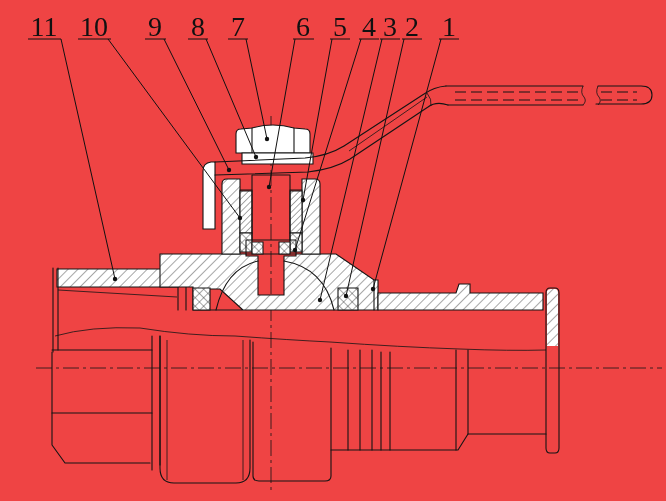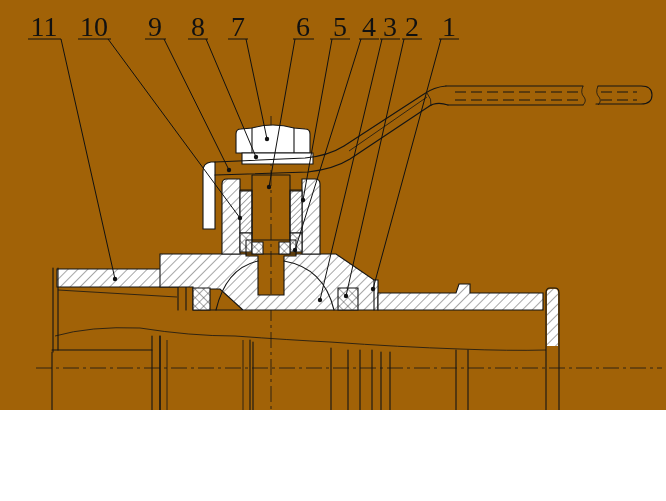--- a/index.html
+++ b/index.html
@@ -1,16 +1,16 @@
 <!DOCTYPE html>
 <html><head>
 <meta charset="utf-8">
 <style>
   html,body{margin:0;padding:0;background:#ffffff;}
-  .stage{position:relative;width:666px;height:410px;background:#a16207;overflow:hidden;
+  .stage{position:relative;width:666px;height:501px;background:#ef4444;overflow:hidden;
          font-family:"Liberation Serif",serif;}
   svg{display:block}
   .ln{stroke:#141414;stroke-width:1.1;fill:none;stroke-linecap:round;stroke-linejoin:round;}
   .thin{stroke:#141414;stroke-width:0.8;fill:none;}
   .hatched{fill:url(#hatch);stroke:#141414;stroke-width:1.1;}
   .hatched2{fill:url(#hatch2);stroke:#141414;stroke-width:1.1;}
   .xhatched{fill:url(#xhatch);stroke:#141414;stroke-width:1.1;}
   .whitefill{fill:#ffffff;stroke:#141414;stroke-width:1.1;}
   .callout-num{font-family:"Liberation Serif",serif;font-size:28px;fill:#111;}
   .callout-line{stroke:#111;stroke-width:1;fill:none;}

